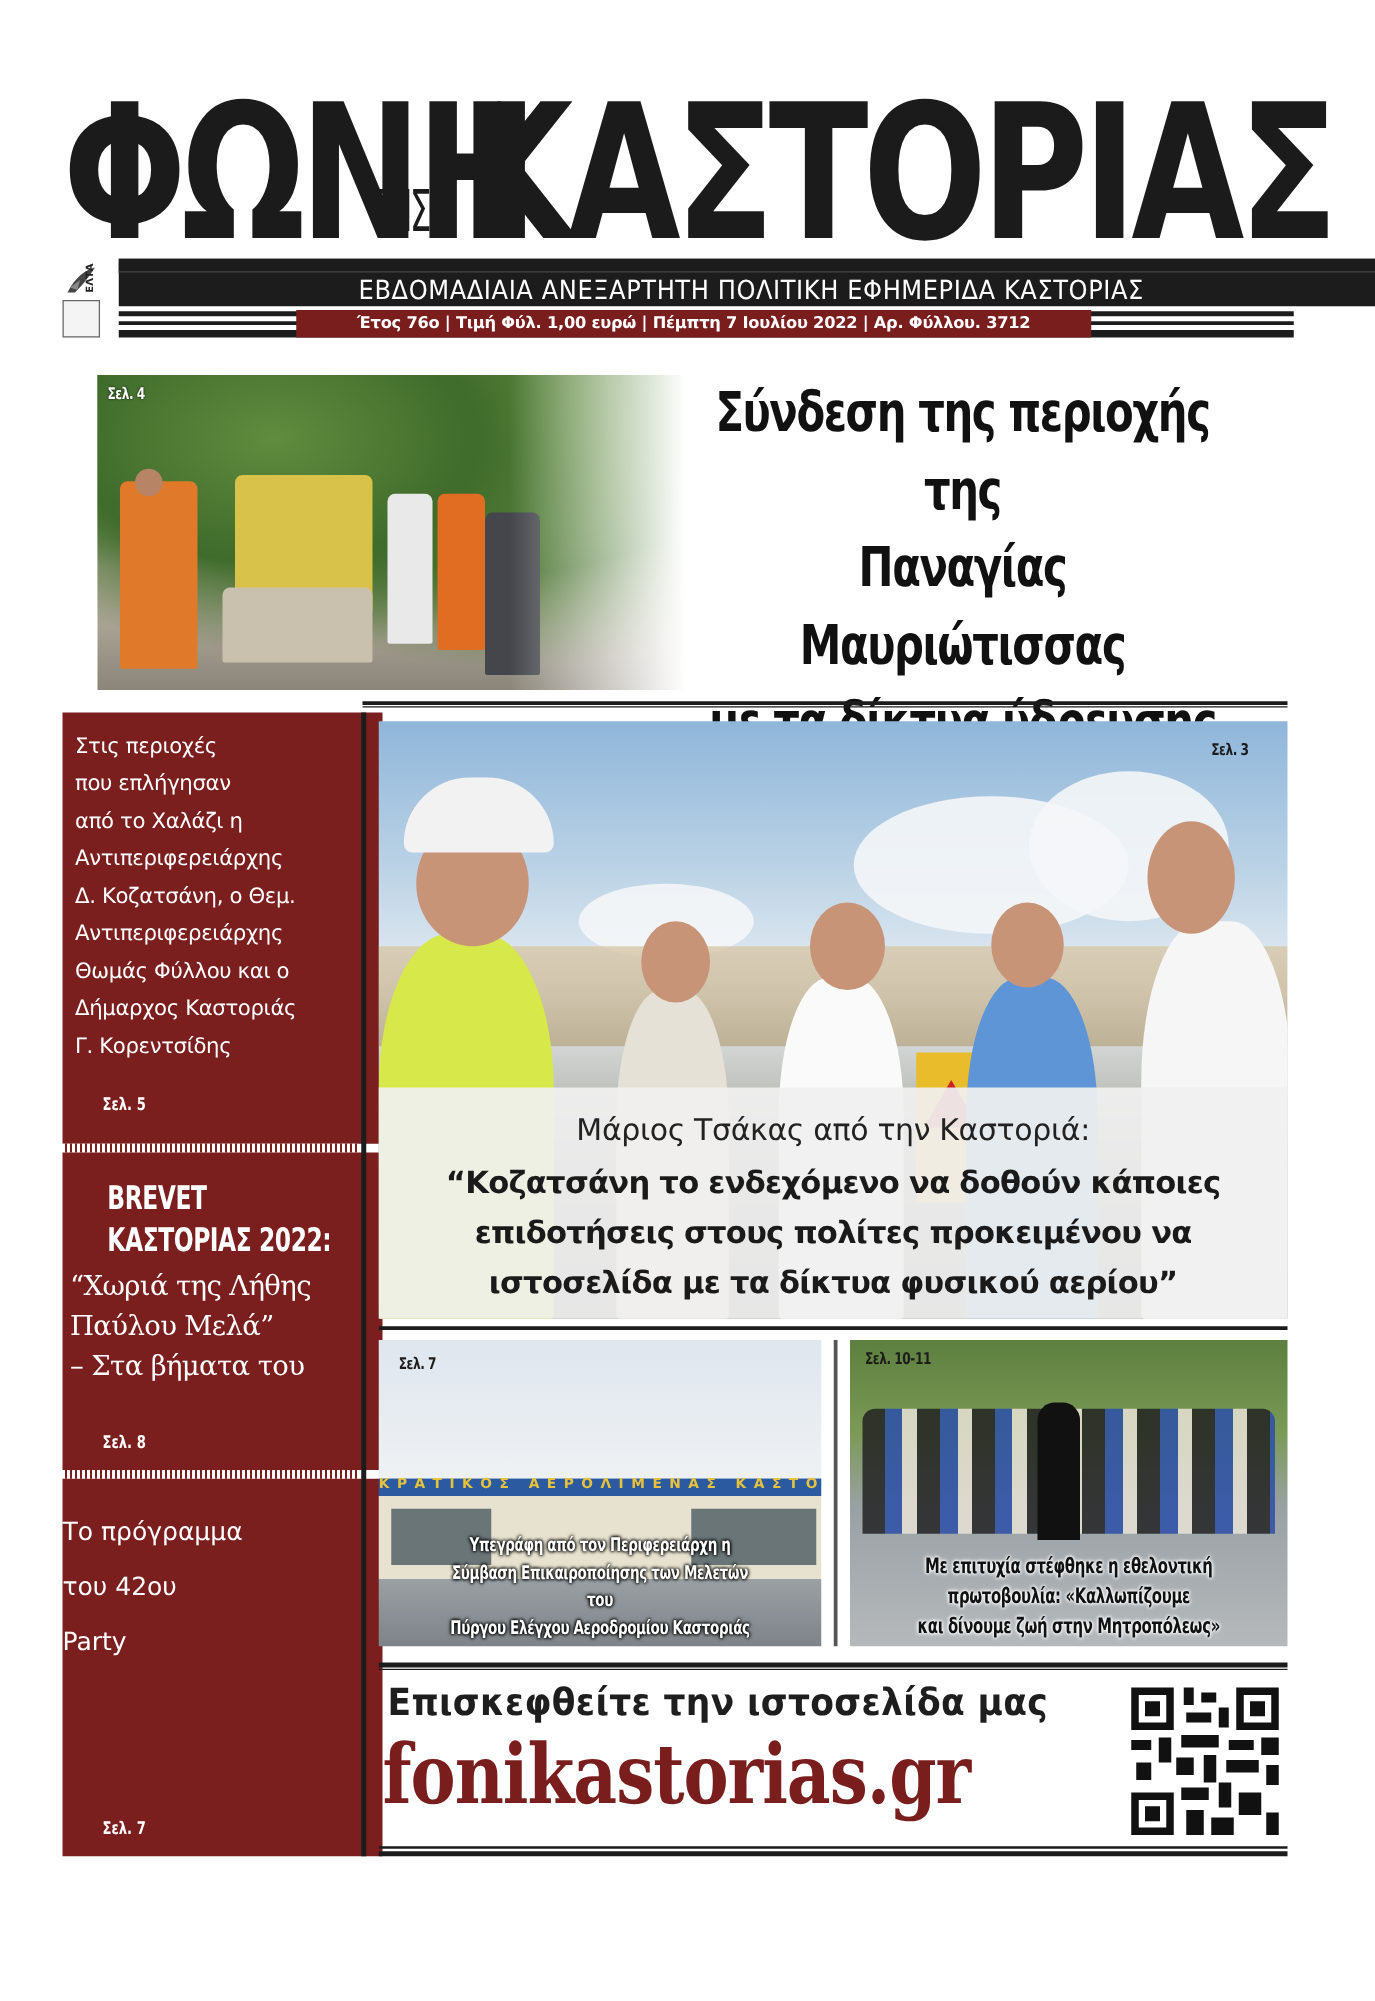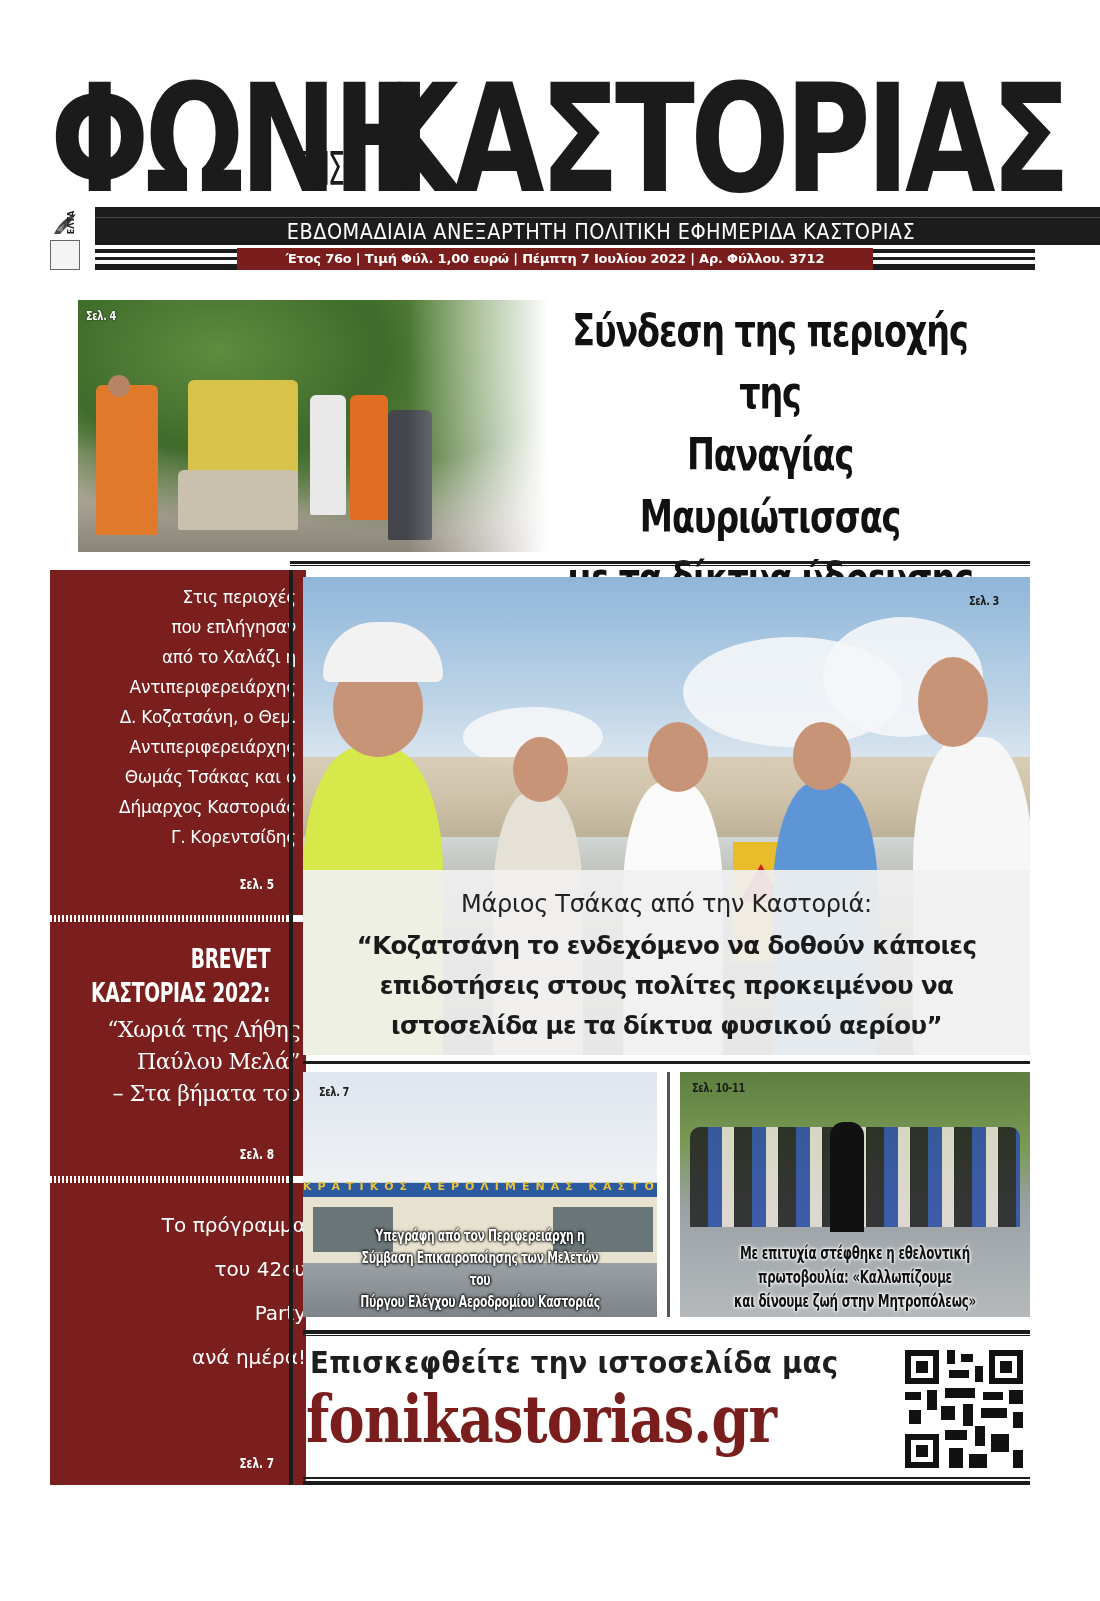--- a/index.html
+++ b/index.html
@@ -66,21 +66,21 @@
     position: absolute; left: 500px; top: 300px; width: 540px;
     text-align: center; font-family: "DejaVu Sans", sans-serif; font-weight: bold;
     font-size: 44px; line-height: 62px; color: #111; letter-spacing: -1.5px;
     transform: scaleX(0.76); transform-origin: center top;
   }
 
   .rule-top { position: absolute; left: 290px; top: 561px; width: 740px; height: 5px; border-top: 3px solid #1c1c1c; border-bottom: 1px solid #1c1c1c; }
 
   
   .sidebar { position: absolute; left: 50px; top: 570px; width: 236px; height: 915px; }
-  .sbox { position: absolute; left: 0; width: 256px; background: #7b1e1e; color: #fff; text-align: right; }
+  .sbox { position: absolute; left: 0; width: 256px; background: #7b1e1e; color: #fff; text-align: left; }
   .sbox-1 { top: 0; height: 345px; }
   .sbox-2 { top: 352px; height: 254px; }
   .sbox-3 { top: 613px; height: 302px; }
   .sep-dots { position: absolute; left: 0; width: 236px; height: 7px;
     background: repeating-linear-gradient(90deg, #ffffff 0 2px, #7b1e1e 2px 4px); }
   .sb1-text { position: absolute; left: 10px; right: 10px; top: 12px; font-family: "DejaVu Sans", sans-serif; font-size: 17px; line-height: 30px; letter-spacing: -0.3px; }
   .sb-page { position: absolute; left: 0; right: 0; font-family: "DejaVu Sans", sans-serif; font-weight: bold; font-size: 14px; transform: scaleX(0.75); }
   .sb2-head { position: absolute; left: 0; right: 0; top: 20px; font-family: "DejaVu Sans", sans-serif; font-weight: bold; font-size: 26px; line-height: 34px; transform: scaleX(0.72); letter-spacing: -0.5px; }
   .sb2-quote { position: absolute; left: 6px; right: 6px; top: 92px; font-family: "DejaVu Serif", serif; font-size: 22px; line-height: 32px; letter-spacing: -0.5px; }
   .sb3-text { position: absolute; left: 0; right: 0; top: 20px; font-family: "DejaVu Sans", sans-serif; font-size: 20px; line-height: 44px; }
@@ -182,21 +182,21 @@
 
 <div class="sidebar">
   <div class="sbox sbox-1">
     <div class="sb1-text">
       <div>Στις περιοχές</div>
       <div>που επλήγησαν</div>
       <div>από το Χαλάζι η</div>
       <div>Αντιπεριφερειάρχης</div>
       <div>Δ. Κοζατσάνη, ο Θεμ.</div>
       <div>Αντιπεριφερειάρχης</div>
-      <div>Θωμάς Τσάκας και ο</div>
+      <div>Θωμάς Φύλλου και ο</div>
       <div>Δήμαρχος Καστοριάς</div>
       <div>Γ. Κορεντσίδης</div>
     </div>
     <div class="sb-page" style="top:306px;">Σελ. 5</div>
   </div>
   <div class="sep-dots" style="top:345px;"></div>
 
   <div class="sbox sbox-2">
     <div class="sb2-head">
       <div>BREVET</div>
@@ -209,21 +209,20 @@
     </div>
     <div class="sb-page" style="top:224px;">Σελ. 8</div>
   </div>
   <div class="sep-dots" style="top:606px;"></div>
 
   <div class="sbox sbox-3">
     <div class="sb3-text">
       <div>Το πρόγραμμα</div>
       <div>του 42ου</div>
       <div>Party</div>
-      <div>ανά ημέρα!</div>
     </div>
     <div class="sb-page" style="top:272px;">Σελ. 7</div>
   </div>
 </div>
 
 <div class="vline"></div>
 
 <div class="main-photo">
   <div class="cloud" style="left:380px;top:60px;width:220px;height:110px;"></div>
   <div class="cloud" style="left:520px;top:40px;width:160px;height:120px;"></div>

